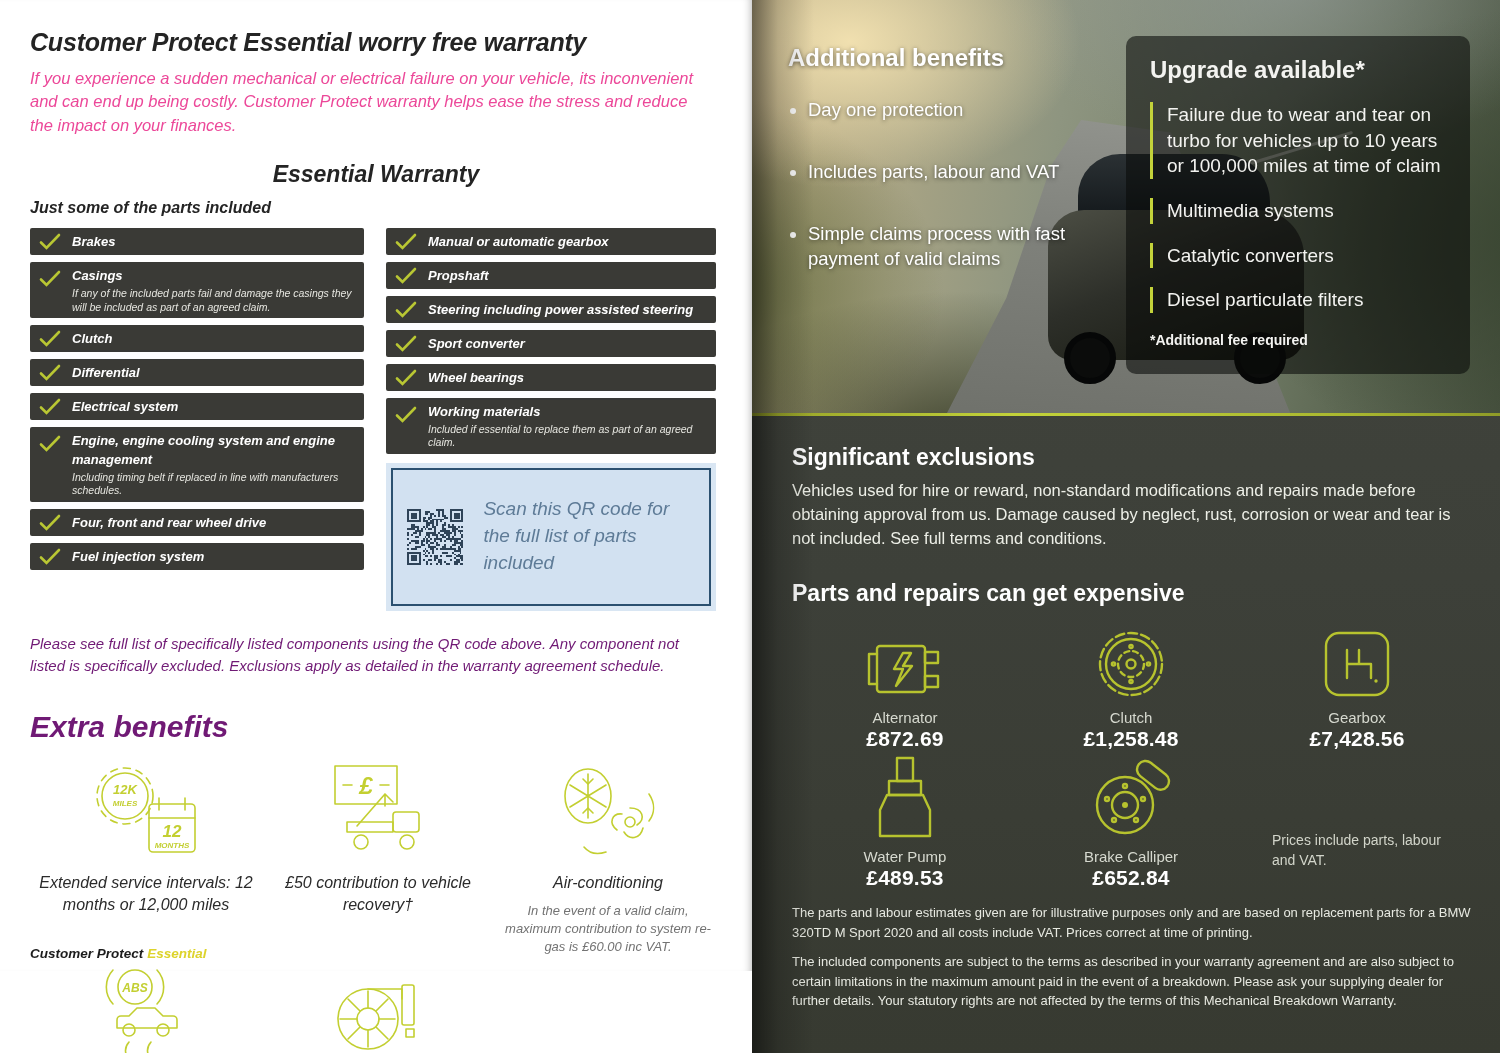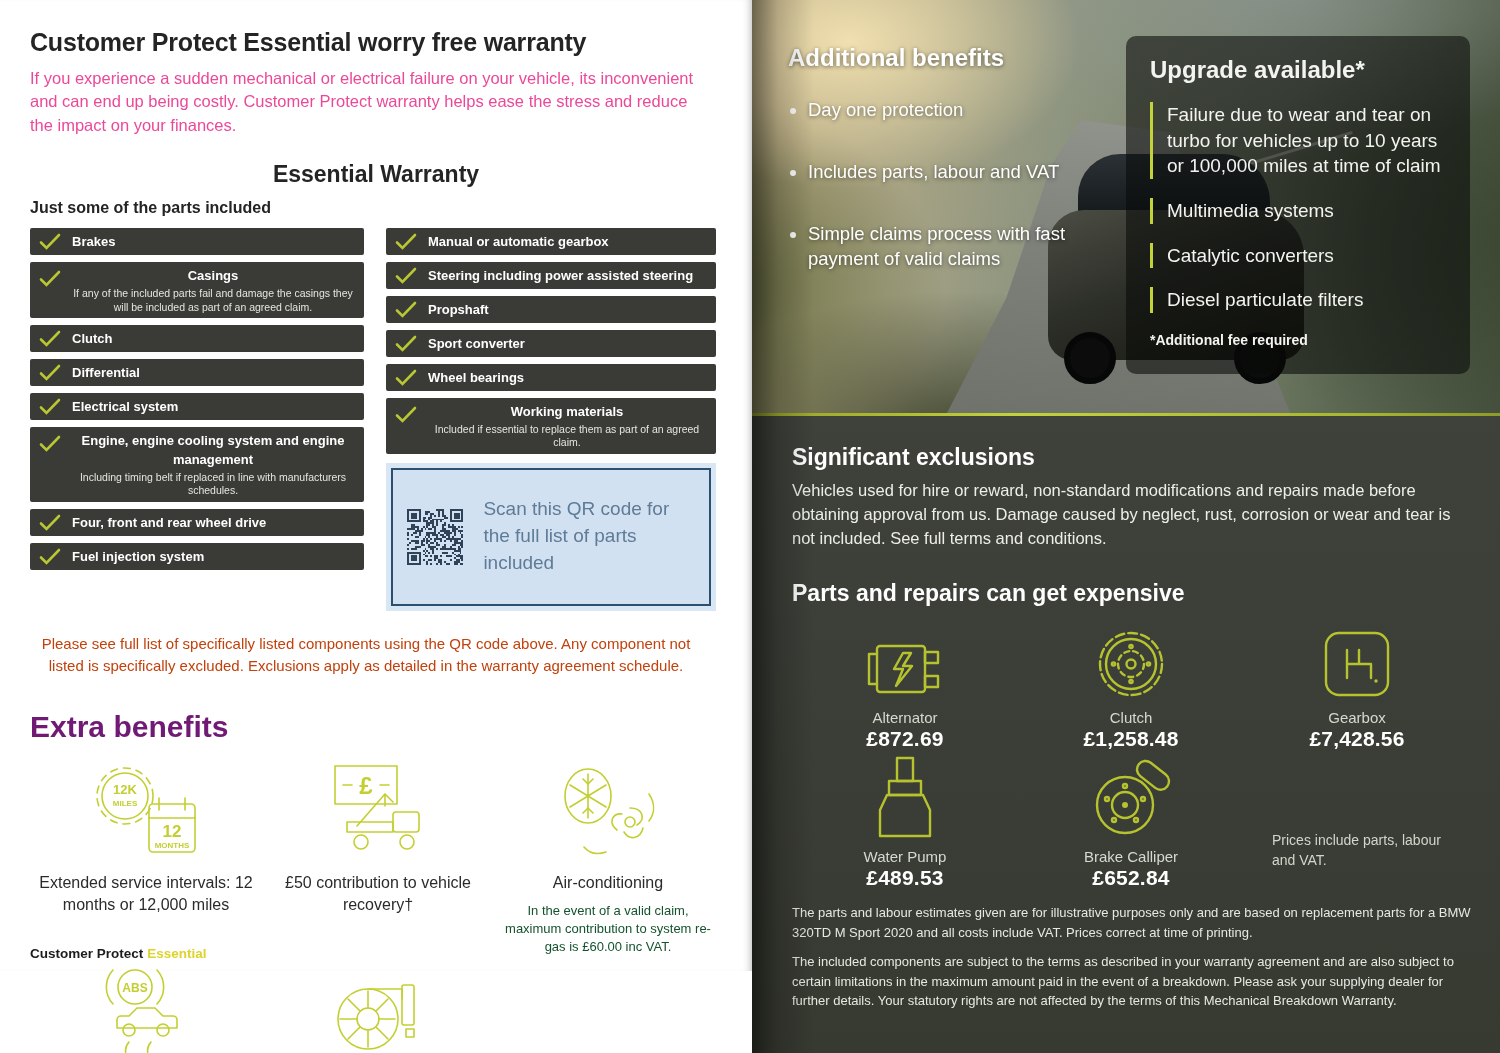--- a/index.html
+++ b/index.html
@@ -2,48 +2,48 @@
 <html><head>
 <meta charset="utf-8">
 <style>
   * { margin:0; padding:0; box-sizing:border-box; }
   html,body { background:#888; }
   body { font-family:"Liberation Sans", sans-serif; }
   .spread { width:1500px; height:1053px; display:flex; overflow:hidden; background:#fff; }
 
   
   .page-left { width:752px; height:971px; background:#fff; padding:28px 30px 0 30px; position:relative;
-               box-shadow: inset -8px 0 10px -8px rgba(0,0,0,.35); }
+               box-shadow: inset -8px 0 10px -8px rgba(0,0,0,.35); font-style: italic; }
   .lp-title { font-size:25px; font-weight:bold; color:#242424; letter-spacing:-.2px; }
   .lp-intro { margin-top:10px; width:668px; font-size:16.5px; line-height:1.42; color:#ec4899; }
   .lp-h2 { margin-top:24px; font-size:23px; font-weight:bold; color:#242424;text-align:center; }
   .lp-sub { margin-top:11px; font-size:16px; font-weight:bold; color:#242424; }
 
   .parts-cols { margin-top:11px; display:grid; grid-template-columns:334px 330px; column-gap:22px; align-items:start; }
   .bar { display:flex; gap:9px; align-items:center; background:#3a3a36; border-radius:2px;
          padding:4px 10px 4px 9px; margin-bottom:7px; min-height:25px; }
-  .bar.tall { align-items:flex-start;text-align:center; }
+  .bar.tall { align-items:flex-start; }
   .bar.tall .chk { margin-top:4px; }
   .chk { flex:0 0 24px; display:flex; }
   .bar-label { color:#fff; font-size:13px; font-weight:600; line-height:1.3; }
   .bar-note { display:block; color:#e6e6e0; font-size:10.5px; font-weight:400; line-height:1.3; margin-top:2px; }
 
   .qr-outer { margin-top:9px; background:#d9e6f3; padding:5px; }
   .qr-box { border:2px solid #2b5070; background:#d2e1f1; padding:11px 14px; display:flex; align-items:center; gap:20px; }
   .qr-caption { color:#5e7b97; font-size:19px; line-height:1.42; font-weight:500; }
 
-  .lp-note { margin-top:22px; width:672px; font-size:15px; line-height:1.45; color:#c2410c;text-align:center; }
+  .lp-note { margin-top:22px; width:672px; font-size:15px; line-height:1.45; color:#701a75; }
   .lp-h2b { margin-top:34px; font-size:30px; font-weight:bold; color:#701a75; }
 
   .benefits { margin-top:8px; display:grid; grid-template-columns:232px 232px 228px; }
   .benefit { text-align:center; }
   .b-icon { height:120px; display:flex; align-items:center; justify-content:center; }
   .b-icon.short { height:104px; }
   .b-label { font-size:16px; color:#2b2b2b; line-height:1.38; padding:0 6px; }
-  .b-note { font-size:13px; color:#14532d; line-height:1.38; margin-top:8px; padding:0 10px; }
+  .b-note { font-size:13px; color:#737373; line-height:1.38; margin-top:8px; padding:0 10px; }
   .benefits.row2 { margin-top:6px; }
 
   .lp-footer { position:absolute; left:30px; bottom:10px; font-size:13.5px; font-weight:bold; color:#1c1c1c; }
   .lp-footer .tier { color:#ddd32b; margin-left:4px; }
 
   svg text { font-family:"Liberation Sans", sans-serif; }
   .lineart { stroke:#c3cf31; fill:none; stroke-width:2; stroke-linecap:round; stroke-linejoin:round; }
   .lineart text { fill:#c3cf31; stroke:none; font-weight:bold; }
   .lineart-thin { stroke-width:1.6; }
 
@@ -196,29 +196,29 @@
               </svg>
             </span>
           <div><span class="bar-label">Manual or automatic gearbox</span></div>
         </div>
         <div class="bar">
           <span class="chk">
               <svg width="22" height="17" viewBox="0 0 22 17">
                 <path d="M2 9.5l5.5 5.5L20 2" fill="none" stroke="#b9c733" stroke-width="2.6" stroke-linecap="round"></path>
               </svg>
             </span>
+          <div><span class="bar-label">Propshaft</span></div>
+        </div>
+        <div class="bar">
+          <span class="chk">
+              <svg width="22" height="17" viewBox="0 0 22 17">
+                <path d="M2 9.5l5.5 5.5L20 2" fill="none" stroke="#b9c733" stroke-width="2.6" stroke-linecap="round"></path>
+              </svg>
+            </span>
           <div><span class="bar-label">Steering including power assisted steering</span></div>
-        </div>
-        <div class="bar">
-          <span class="chk">
-              <svg width="22" height="17" viewBox="0 0 22 17">
-                <path d="M2 9.5l5.5 5.5L20 2" fill="none" stroke="#b9c733" stroke-width="2.6" stroke-linecap="round"></path>
-              </svg>
-            </span>
-          <div><span class="bar-label">Propshaft</span></div>
         </div>
         <div class="bar">
           <span class="chk">
               <svg width="22" height="17" viewBox="0 0 22 17">
                 <path d="M2 9.5l5.5 5.5L20 2" fill="none" stroke="#b9c733" stroke-width="2.6" stroke-linecap="round"></path>
               </svg>
             </span>
           <div><span class="bar-label">Sport converter</span></div>
         </div>
         <div class="bar">

